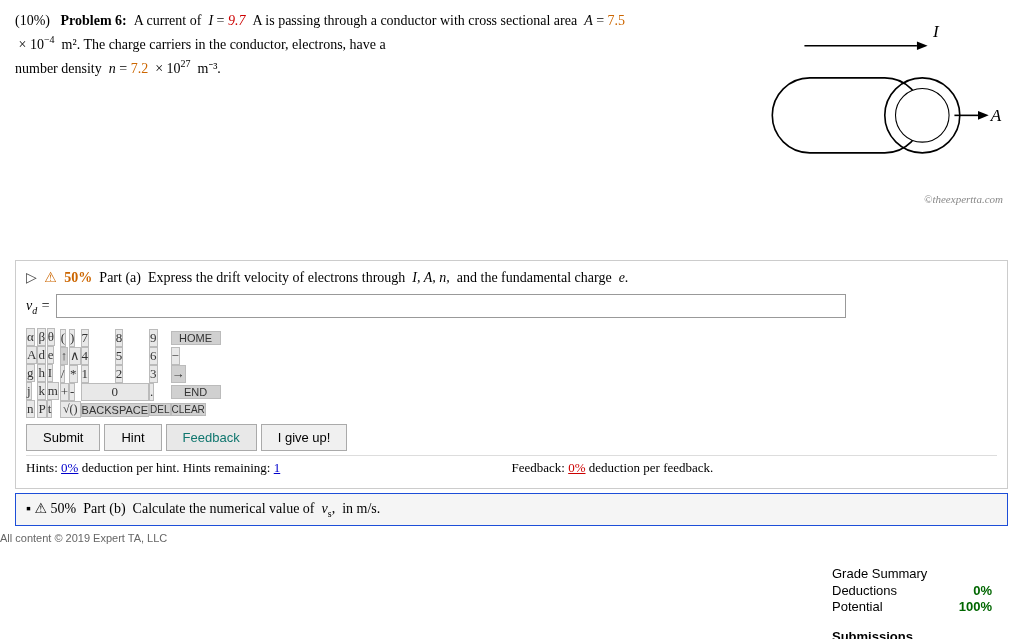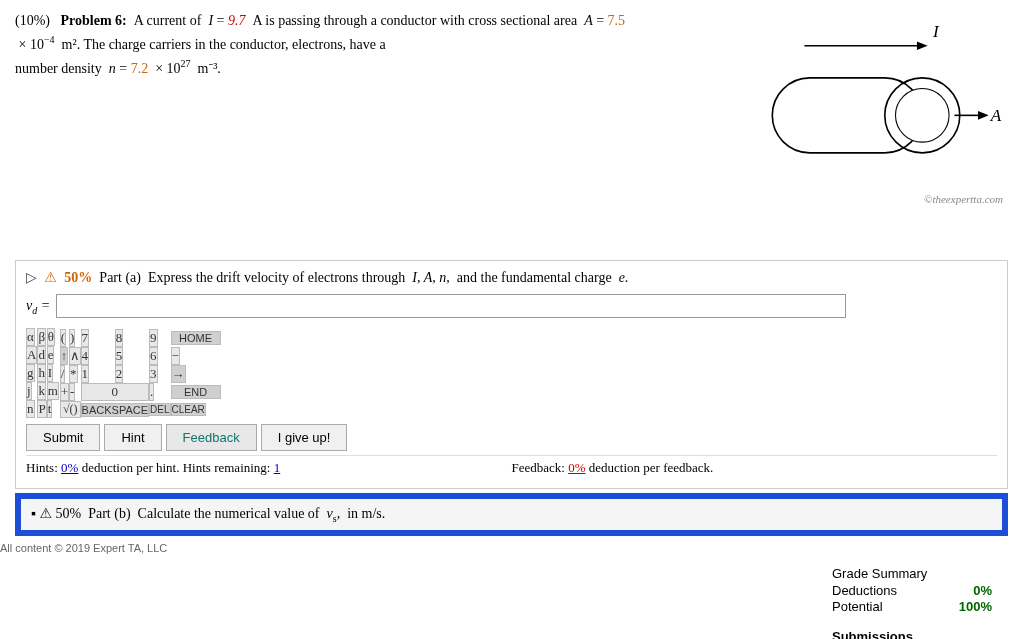--- a/index.html
+++ b/index.html
@@ -200,21 +200,21 @@
     .submissions-title {
       font-weight: bold;
       margin-top: 15px;
     }
     .attempts-link {
       color: #0000cc;
       text-decoration: underline;
     }
     
     .part-b-section {
-      border: 6px solid #1d4ed8;
+      border: 1px solid #1d4ed8;
       margin: 4px 0 0 0;
       padding: 6px 10px;
       background: #f5f5f5;
     }
     .part-b-header {
       font-size: 14px;
     }
     
     .footer {
       font-size: 11px;

